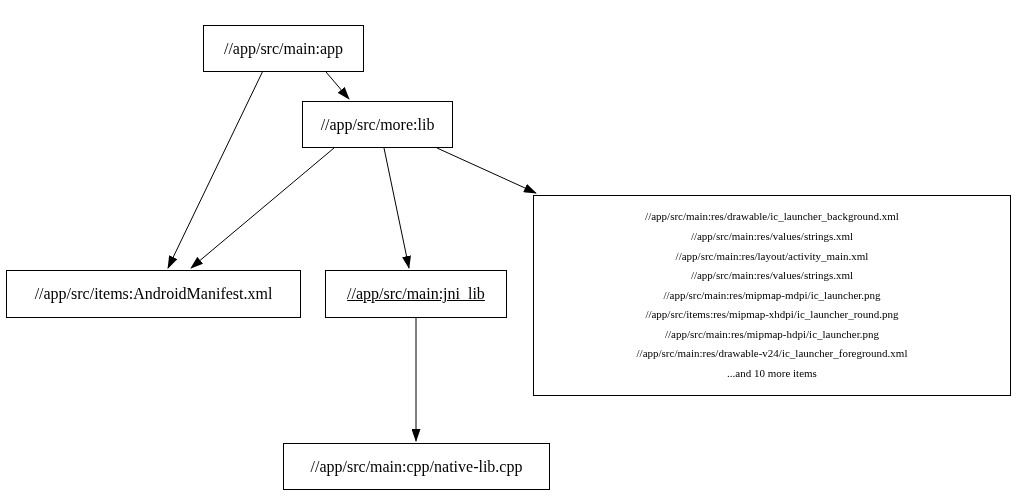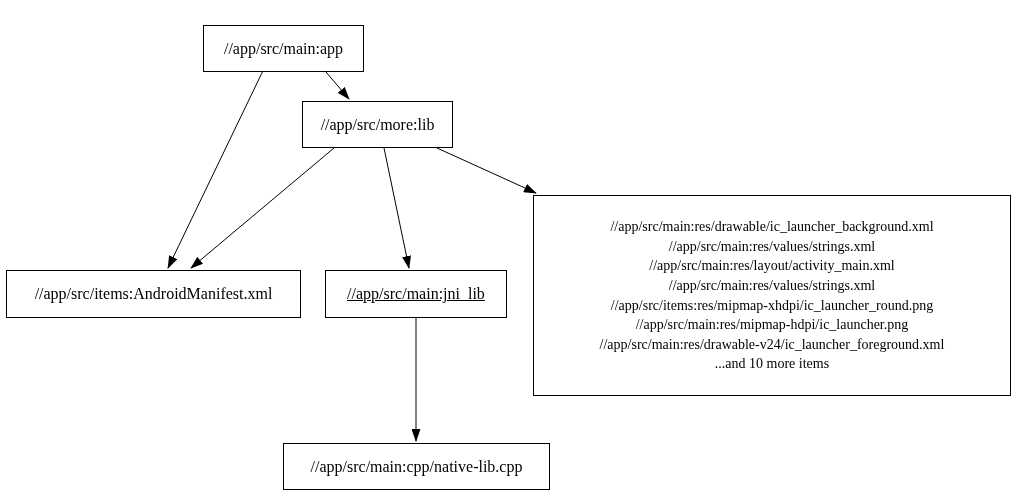--- a/index.html
+++ b/index.html
@@ -43,21 +43,21 @@
   #node-manifest   { left: 6px;   top: 270px; width: 295px; height: 48px; }
   #node-jni-lib    { left: 325px; top: 270px; width: 182px; height: 48px; text-decoration: underline; }
   #node-native-cpp { left: 283px; top: 443px; width: 267px; height: 47px; }
   #node-res-group  {
     left: 533px; top: 195px; width: 478px; height: 201px;
     flex-direction: column;
     justify-content: center;
   }
   #node-res-group .res-line {
     display: block;
-    font-size: 14px;
+    font-size: 11px;
     line-height: 19.6px;
     white-space: nowrap;
     text-align: center;
   }
 </style>
 </head>
 <body>
 
 <div id="canvas">
 
@@ -89,20 +89,21 @@
 
   <div class="node" id="node-jni-lib">
     <span>//app/src/main:jni_lib</span>
   </div>
 
   <div class="node" id="node-res-group">
     <span class="res-line">//app/src/main:res/drawable/ic_launcher_background.xml</span>
     <span class="res-line">//app/src/main:res/values/strings.xml</span>
     <span class="res-line">//app/src/main:res/layout/activity_main.xml</span>
     <span class="res-line">//app/src/main:res/values/strings.xml</span>
+    <span class="res-line">//app/src/main:res/mipmap-mdpi/ic_launcher.png</span>
     <span class="res-line">//app/src/items:res/mipmap-xhdpi/ic_launcher_round.png</span>
     <span class="res-line">//app/src/main:res/mipmap-hdpi/ic_launcher.png</span>
     <span class="res-line">//app/src/main:res/drawable-v24/ic_launcher_foreground.xml</span>
     <span class="res-line">...and 10 more items</span>
   </div>
 
   <div class="node" id="node-native-cpp">
     <span>//app/src/main:cpp/native-lib.cpp</span>
   </div>
 

